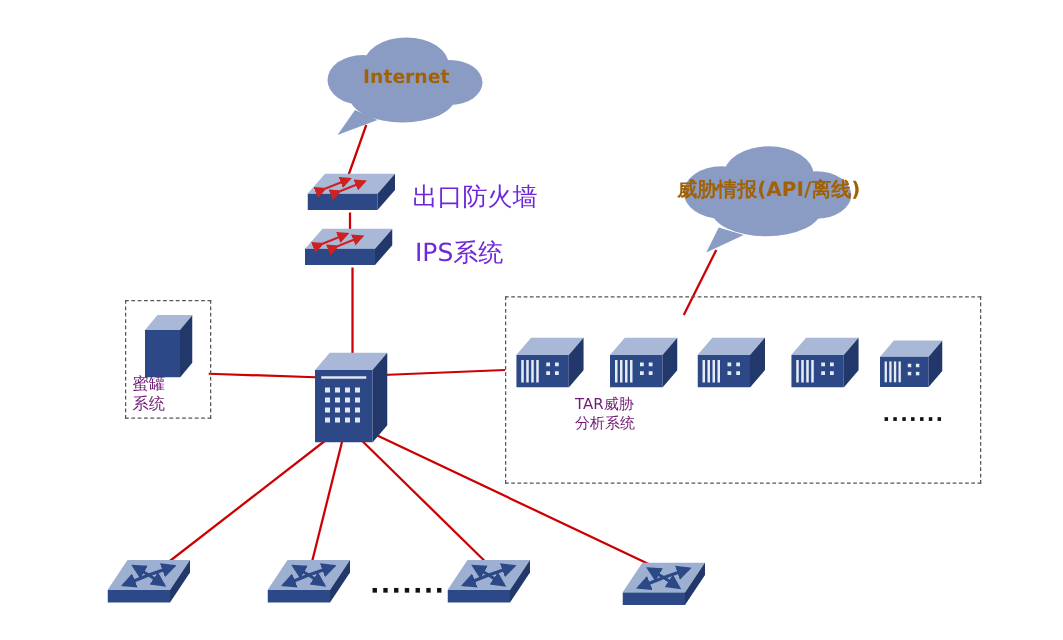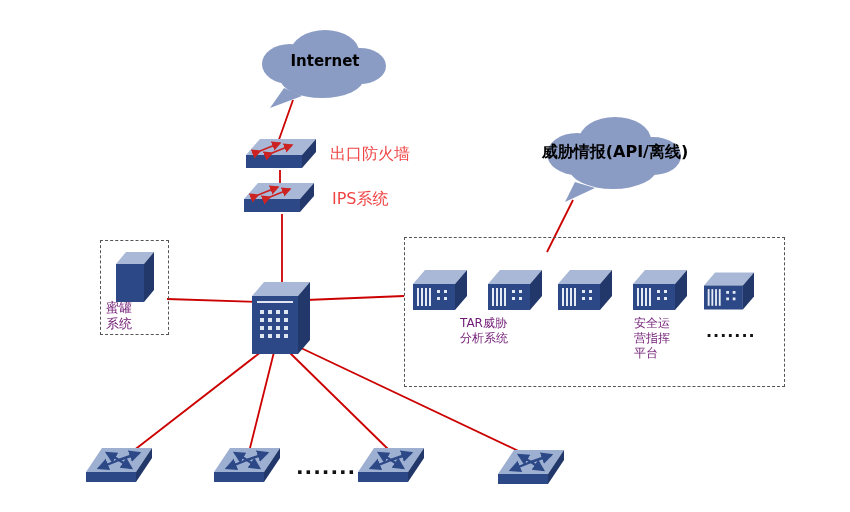--- a/index.html
+++ b/index.html
@@ -7,26 +7,26 @@
     position:relative;
     width:850px;height:512px;
     background:#ffffff;
     font-family:"DejaVu Sans","Liberation Sans",sans-serif;
     overflow:hidden;
   }
   .links{position:absolute;left:0;top:0;z-index:1;}
   .node{position:absolute;z-index:2;}
   .cloud-label{
     position:absolute;left:0;width:100%;text-align:center;
-    font-weight:bold;color:#000000;z-index:3;
+    font-weight:bold;color:#a16207;z-index:3;
   }
   .internet-label{top:30px;font-size:15px;}
   .threat-label{top:34px;font-size:16px;letter-spacing:0;}
   .pink-label{
-    position:absolute;z-index:3;color:#ef4444;font-size:16px;
+    position:absolute;z-index:3;color:#6d28d9;font-size:20px;
     white-space:nowrap;
   }
   .black-label{
     position:absolute;z-index:3;color:#701a75;font-size:12px;line-height:1.25;
     word-break:break-all;text-align:left;
   }
   .honeypot-label{width:30px;font-size:13px;}
   .dashed-box{
     position:absolute;z-index:1;
     border:1.6px dashed #555;background:transparent;
@@ -222,21 +222,20 @@
           <rect x="8" y="18" width="2" height="18"></rect>
           <rect x="12" y="18" width="2" height="18"></rect>
           <rect x="16" y="18" width="2" height="18"></rect>
           <rect x="24" y="20" width="3" height="3"></rect>
           <rect x="31" y="20" width="3" height="3"></rect>
           <rect x="24" y="27" width="3" height="3"></rect>
           <rect x="31" y="27" width="3" height="3"></rect>
         </g>
     </svg>
   </div>
-  <span class="black-label" style="left:634px;top:316px;width:46px">安全运营指挥平台</span>
 
   <div class="node" style="left:704px;top:272px;width:50px;height:38px">
     <svg width="50" height="38" viewBox="0 0 54 40">
       <polygon points="12,0 54,0 42,14 0,14" fill="#a9b8d7"></polygon>
       <polygon points="0,14 42,14 42,40 0,40" fill="#2c4886"></polygon>
       <polygon points="42,14 54,0 54,26 42,40" fill="#22376a"></polygon>
       <g fill="#e5ebf5">
           <rect x="4" y="18" width="2" height="18"></rect>
           <rect x="8" y="18" width="2" height="18"></rect>
           <rect x="12" y="18" width="2" height="18"></rect>

